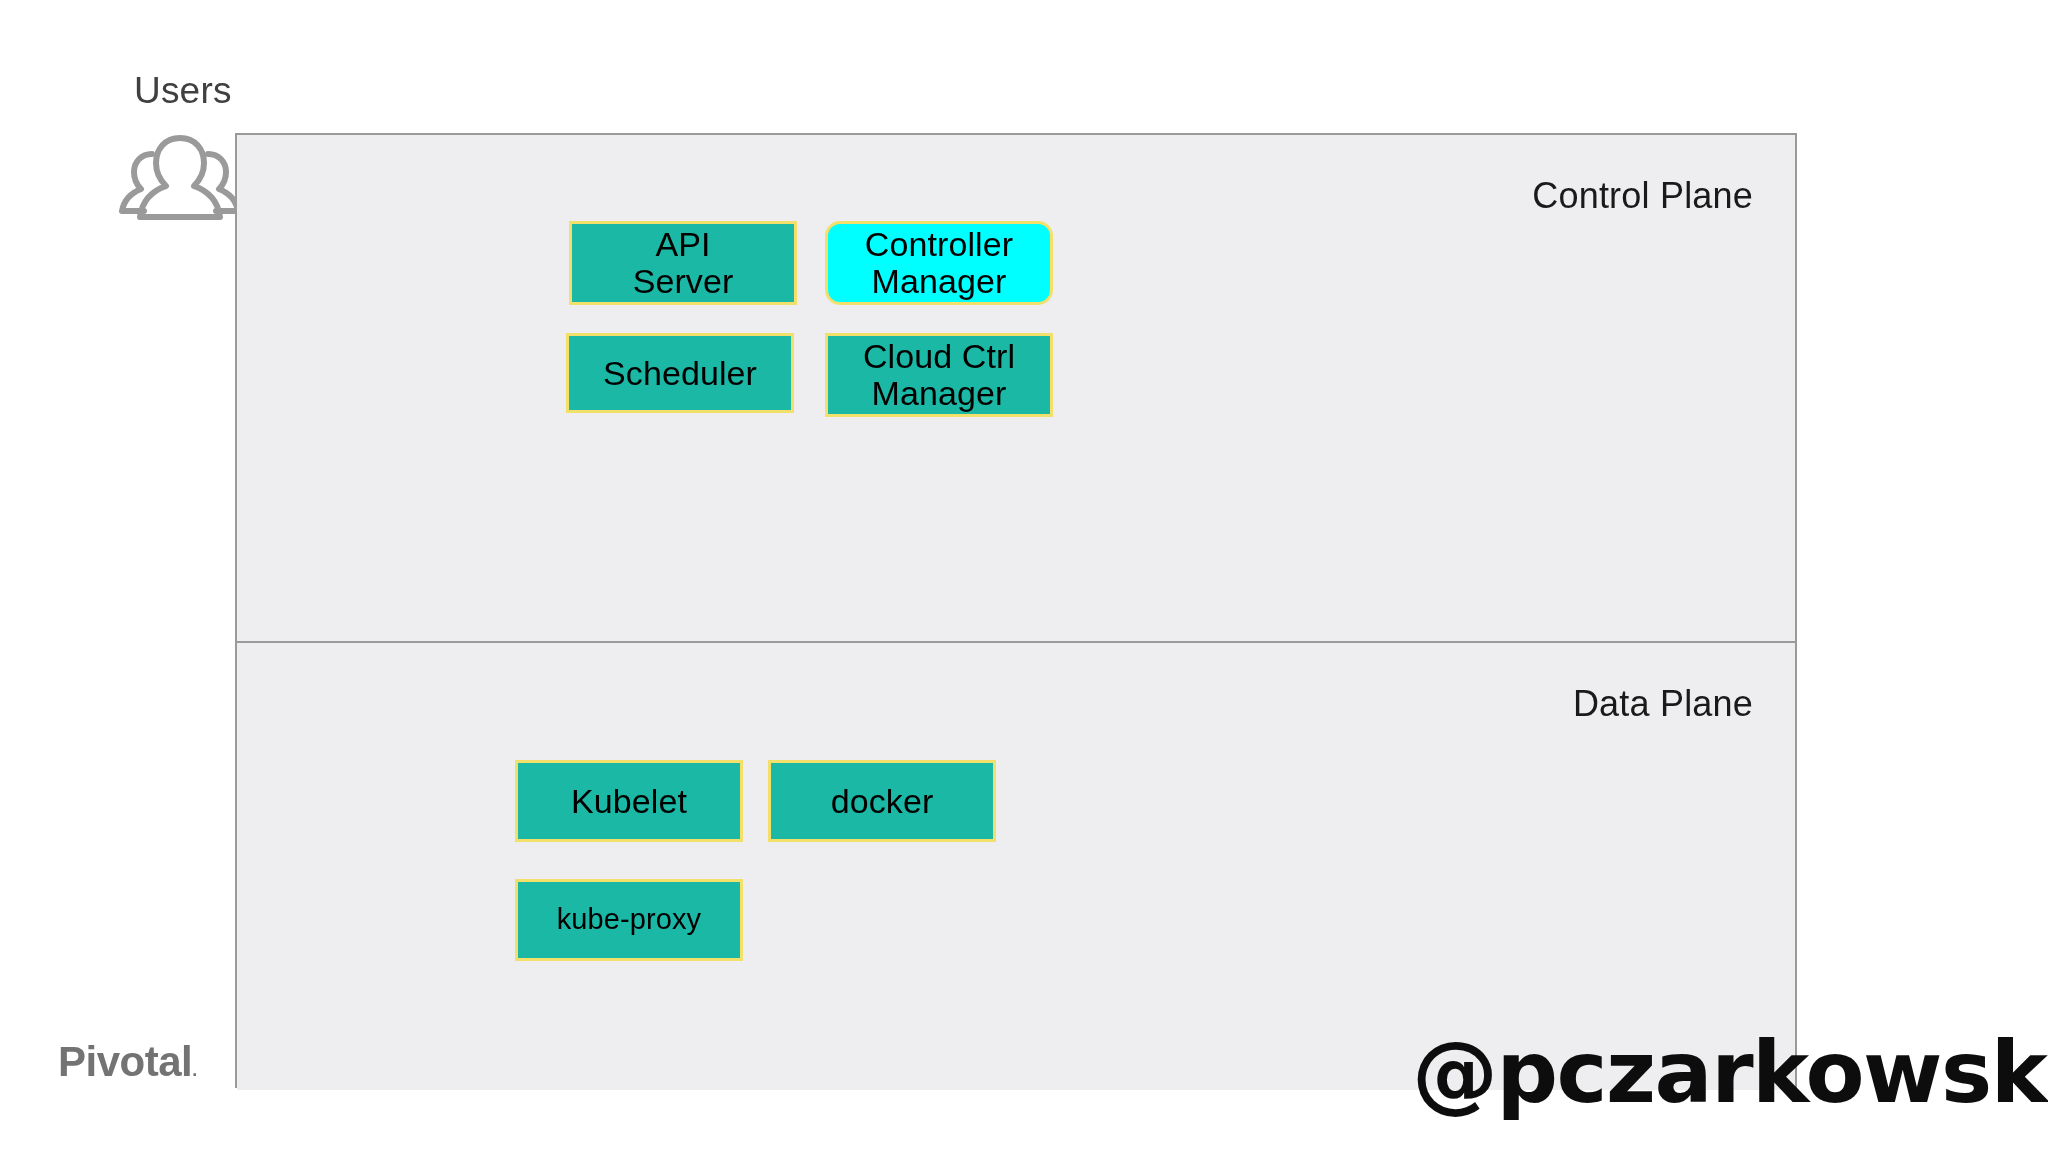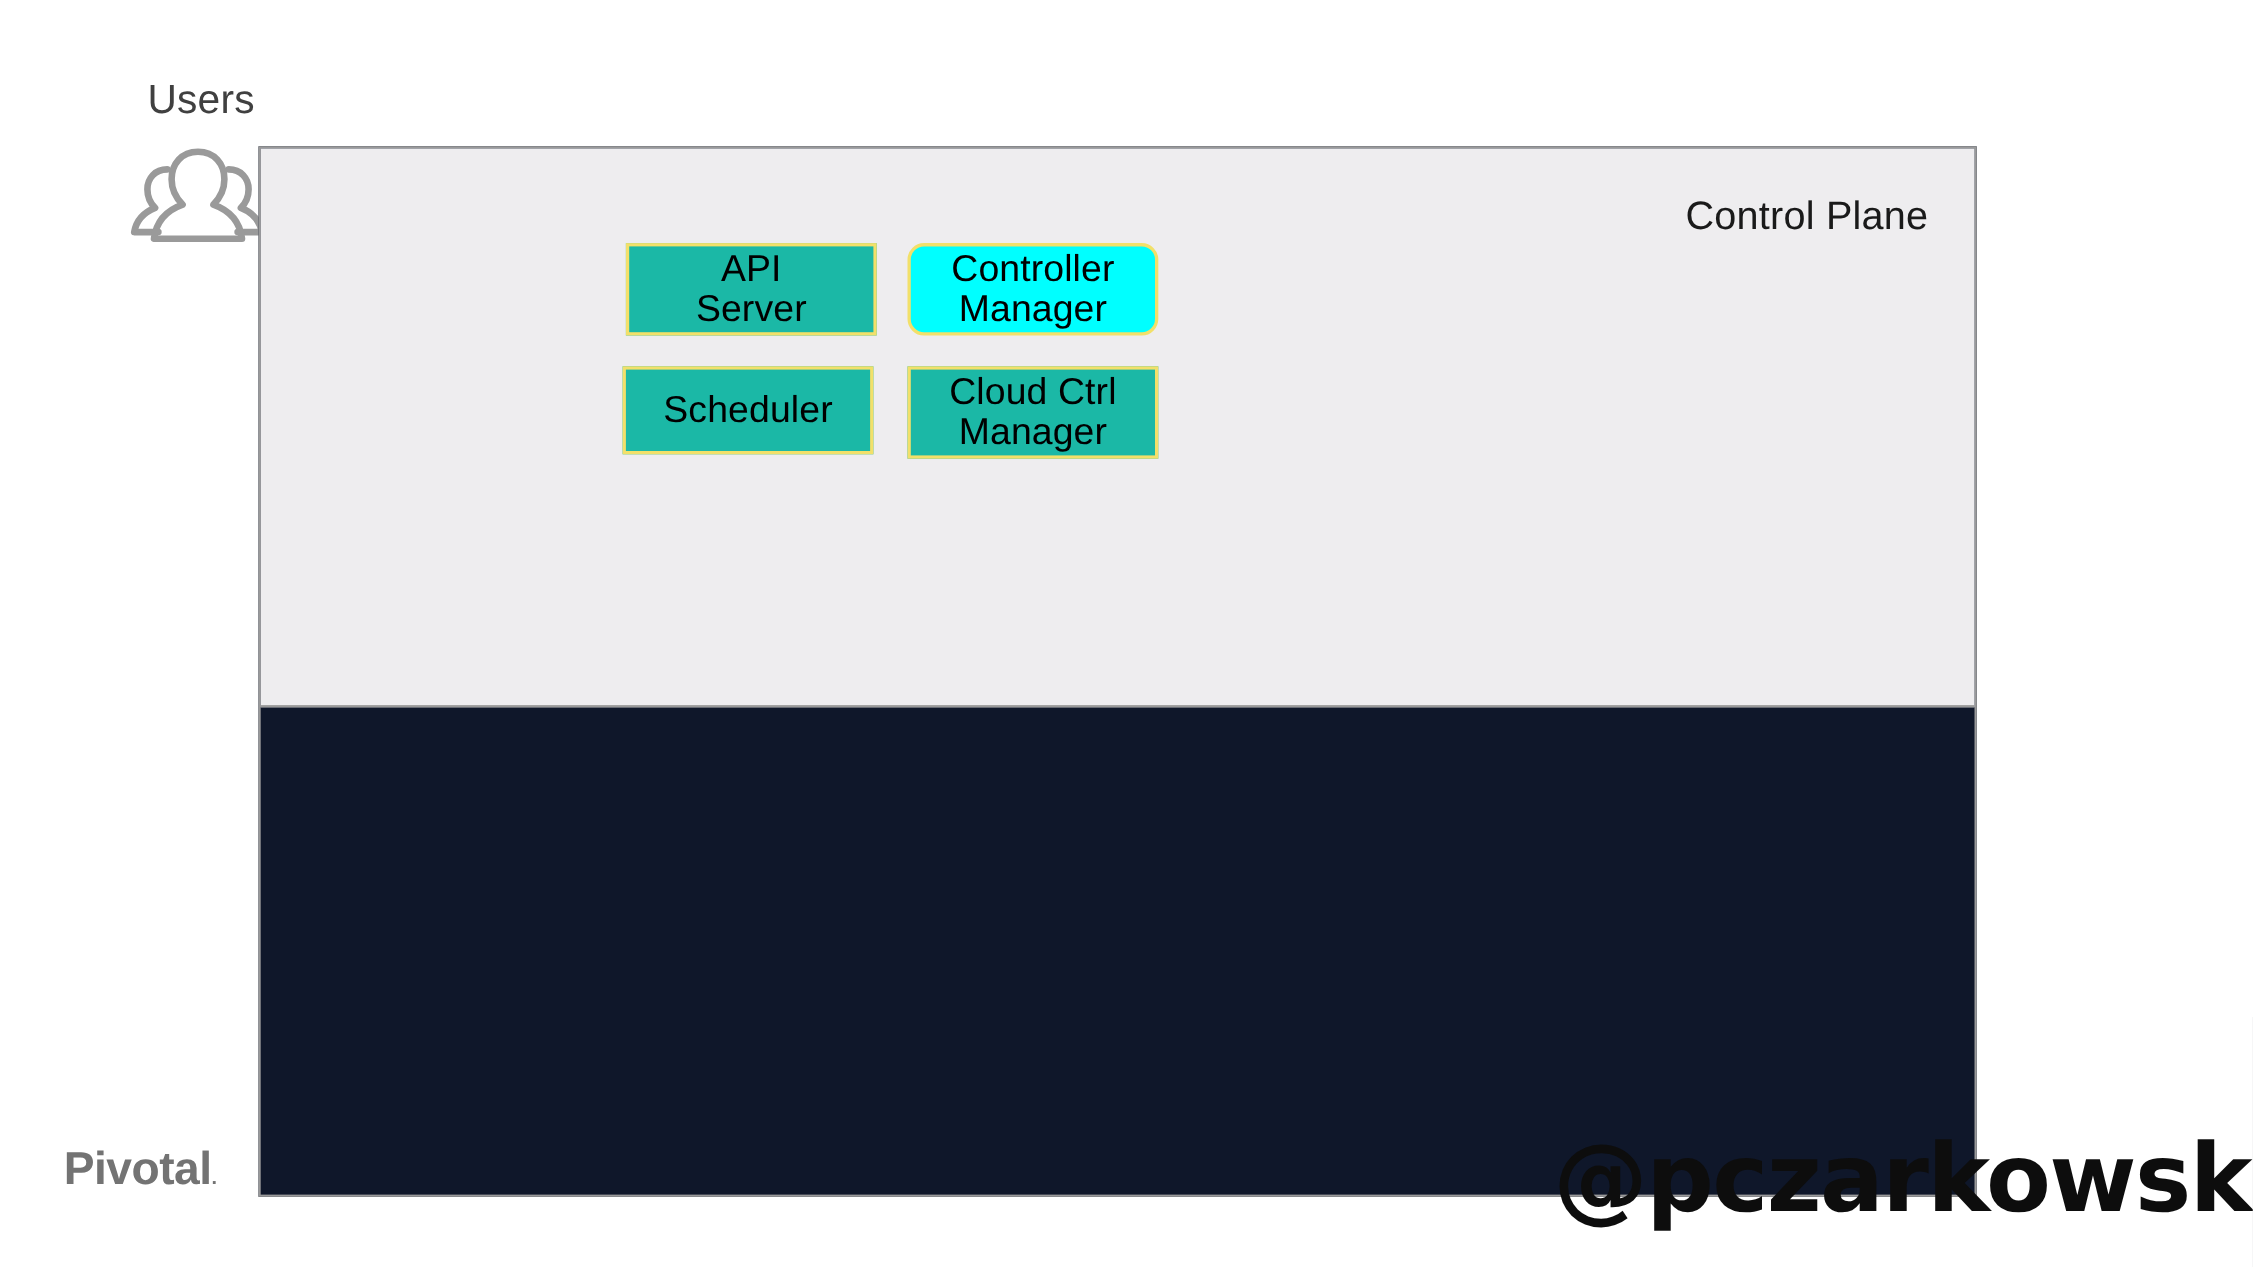--- a/index.html
+++ b/index.html
@@ -207,17 +207,32 @@
       <span class="label">Scheduler</span>
     </div>
 
     <div id="box-cloud-ctrl-mgr" class="node-box">
       <span class="label">Cloud Ctrl
 Manager</span>
     </div>
 
   </div>
 
+  <div id="data-plane" class="plane">
+    <div id="data-plane-title" class="plane-title">Data Plane</div>
+
+    <div id="box-kubelet" class="node-box">
+      <span class="label">Kubelet</span>
+    </div>
+
+    <div id="box-docker" class="node-box">
+      <span class="label">docker</span>
+    </div>
+
+    <div id="box-kube-proxy" class="node-box small-text">
+      <span class="label">kube-proxy</span>
+    </div>
+  </div>
 </div>
 
 <div id="pivotal-logo"><span>Pivotal</span><span class="mark">.</span></div>
 
 <div id="watermark">@pczarkowski</div>
 
 </body></html>

